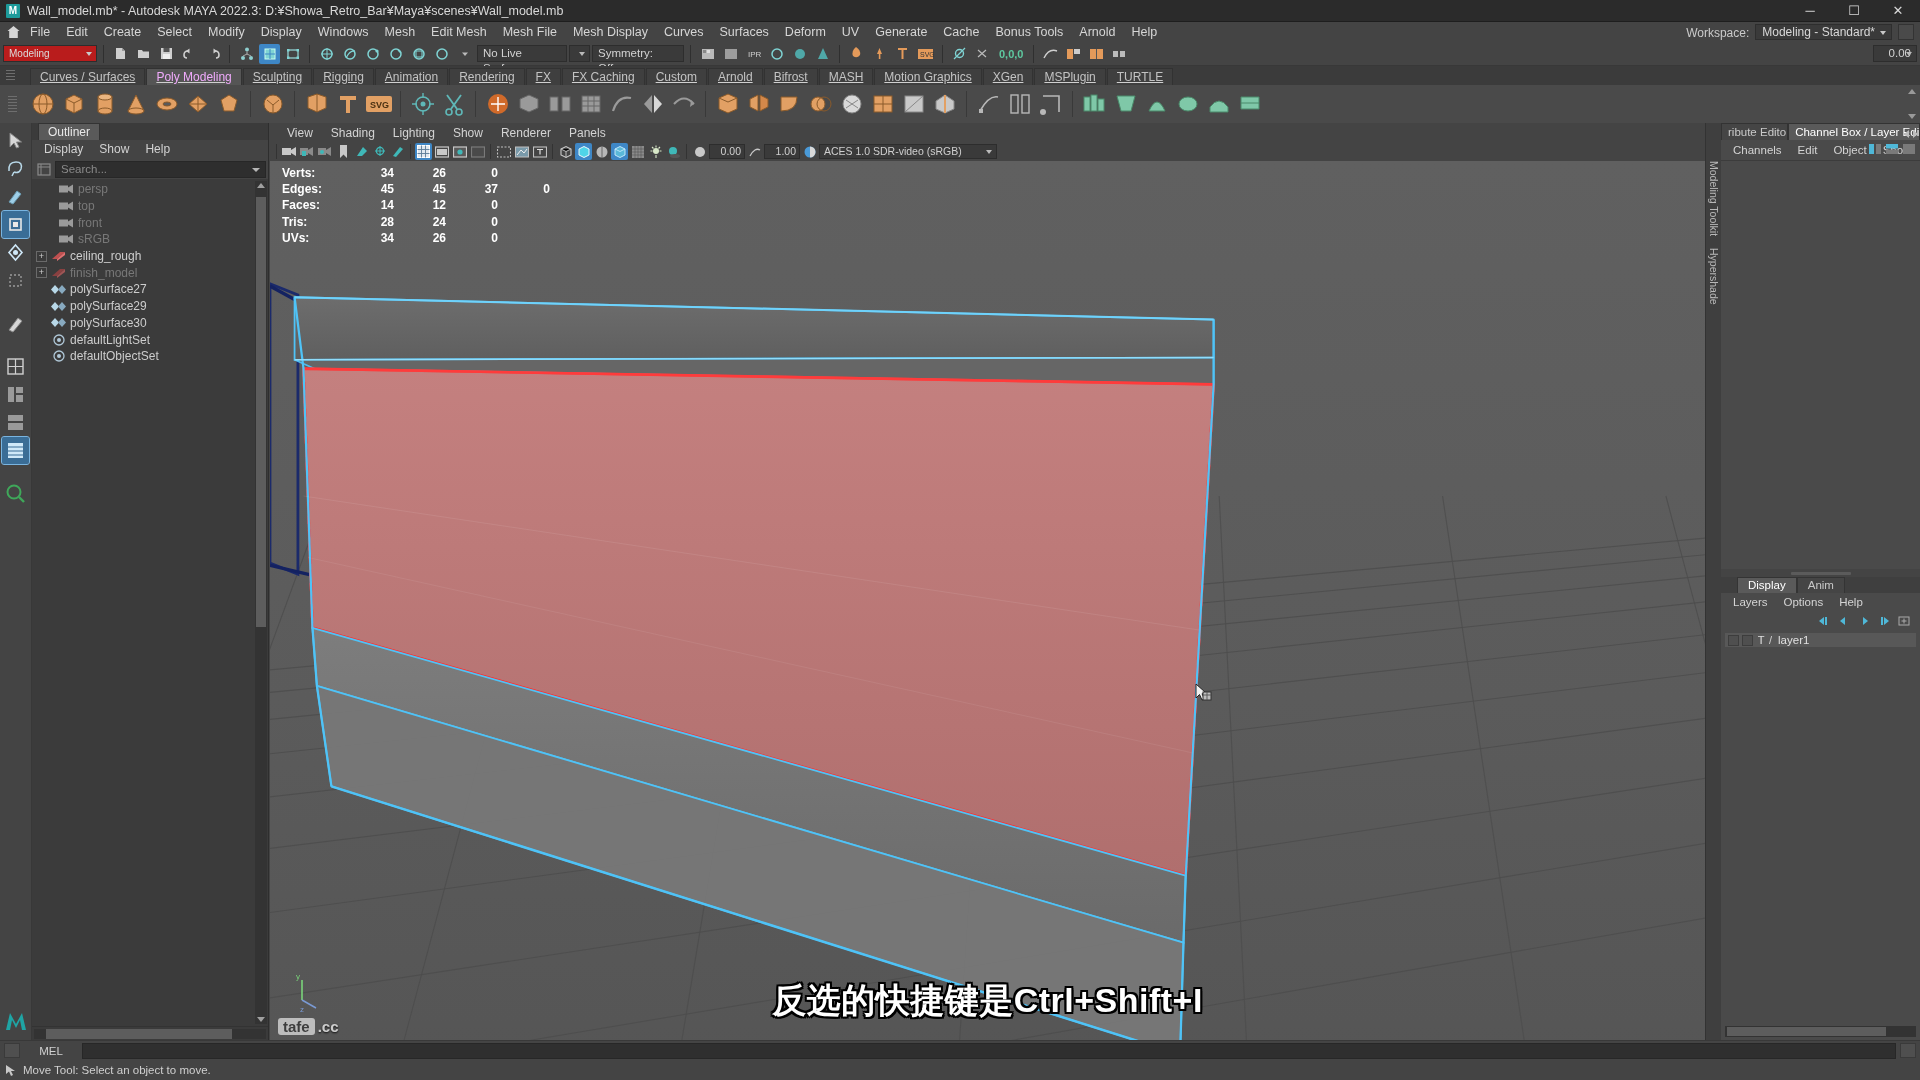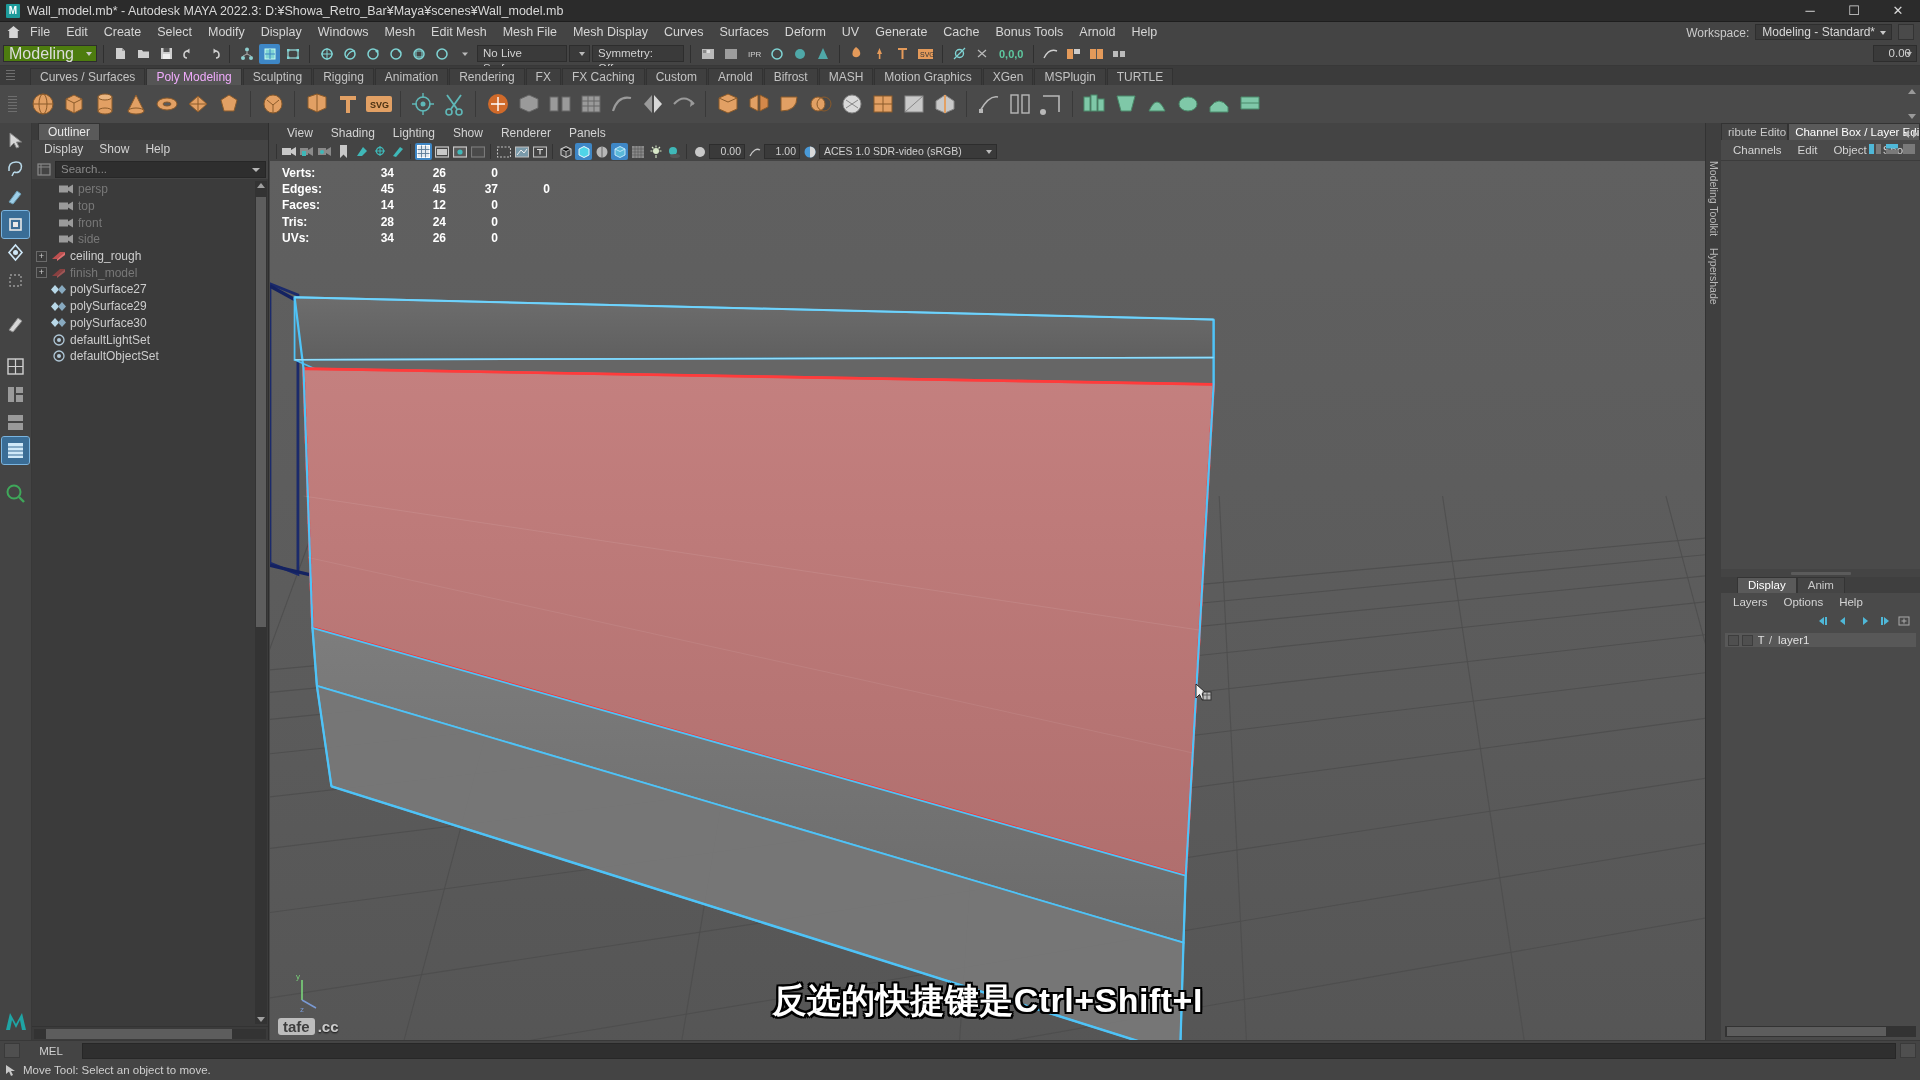--- a/index.html
+++ b/index.html
@@ -46,22 +46,22 @@
     border-left:3.5px solid transparent; border-right:3.5px solid transparent; border-top:4px solid #c9c9c9;
   }
   .ws-ico { width:16px;height:16px;background:#4a4a4a;border:1px solid #333; }
 
   
   .statusline {
     height:24px; background:#444444; display:flex; align-items:center; gap:2px;
     padding:0 3px; flex:none; border-bottom:1px solid #383838;
   }
   .mode-combo {
-    background:#4d7c0f; border:1px solid #2d2d2d; height:17px; width:94px;
-    font-size:16px; color:#dcdcdc; line-height:15px; padding-left:5px; position:relative;
+    background:#b91c1c; border:1px solid #2d2d2d; height:17px; width:94px;
+    font-size:10px; color:#dcdcdc; line-height:15px; padding-left:5px; position:relative;
   }
   .mode-combo:after {
     content:""; position:absolute; right:4px; top:6px;
     border-left:3.5px solid transparent;border-right:3.5px solid transparent;border-top:4px solid #c9c9c9;
   }
   .sep { width:1px; height:18px; background:#2f2f2f; margin:0 4px; }
   .sico {
     width:21px; height:20px; border-radius:2px; display:flex; align-items:center; justify-content:center;
     font-size:11px; color:#cfcfcf;
   }
@@ -75,20 +75,21 @@
     content:""; position:absolute; right:4px; top:6px;
     border-left:3.5px solid transparent;border-right:3.5px solid transparent;border-top:4px solid #b9b9b9;
   }
   .field.plain:after { display:none; }
   .field.num { width:44px; text-align:right; padding-right:5px; }
 
   
   .shelf-tabs {
     height:19px; background:#3b3b3b; display:flex; align-items:flex-end; padding-left:30px; flex:none;
     position:relative;
+    text-decoration:underline;
   }
   .shelf-grip { position:absolute; left:6px; top:4px; width:9px; height:12px;
     background: repeating-linear-gradient(to bottom,#6e6e6e 0 1px,transparent 1px 3px); }
   .shelf-tab {
     height:17px; line-height:17px; padding:0 9px; font-size:12px; color:#c3c3c3;
     background:#3f3f3f; border:1px solid #323232; border-bottom:none; margin-right:1px; white-space:nowrap;
   }
   .shelf-tab.active { background:#555555; color:#f0abfc; }
   .shelf-bar {
     height:38px; background:#4a4a4a; display:flex; align-items:center; gap:2px;
@@ -868,21 +869,21 @@
         </div>
 
         <div class="ol-row dim">
           <span class="ol-exp-sp"></span>
           <span class="ol-icon">
             <svg width="15" height="10" viewBox="0 0 15 10">
                 <rect x="0" y="1.5" width="9" height="7" fill="#9a9a9a"></rect>
                 <path d="M9 3.5 L14 0.5 L14 9.5 L9 6.5z" fill="#9a9a9a"></path>
               </svg>
           </span>
-          <span class="ol-name">side</span>
+          <span class="ol-name">sRGB</span>
         </div>
 
         <div class="ol-row" style="padding-left:4px">
           <span class="ol-exp">+</span>
           <span class="ol-icon">
             <svg width="15" height="12" viewBox="0 0 15 12">
                 <path d="M1 9 L9 2 L14 2 L6 9z" fill="#c05050"></path>
                 <path d="M6 9 L14 2 L14 5 L6 11z" fill="#e07070"></path>
               </svg>
           </span>

